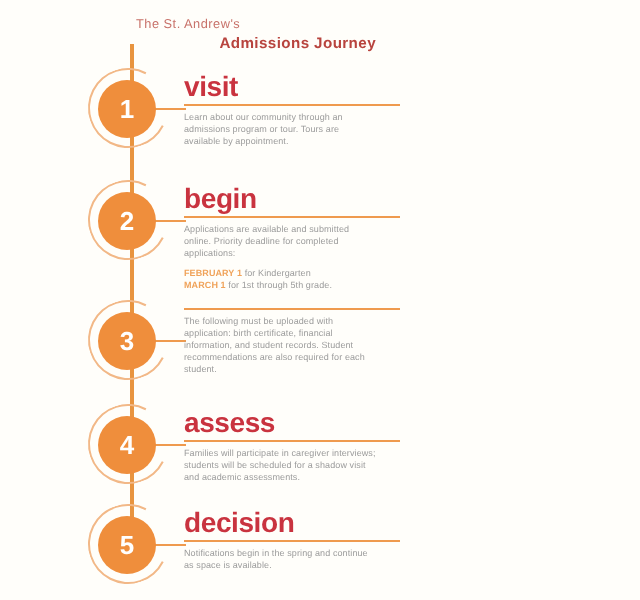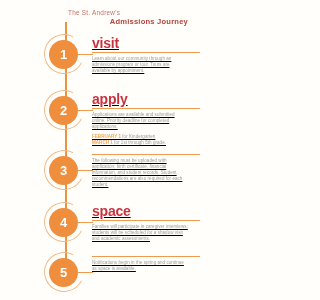--- a/index.html
+++ b/index.html
@@ -98,21 +98,20 @@
     justify-content: center;
     line-height: 1;
     box-sizing: border-box;
   }
 
   .content {
     position: absolute;
     left: 92px;
     top: 2px;
     width: 116px;
-    text-decoration: underline;
   }
   .step-title {
     font-size: 14px;
     font-weight: bold;
     color: #C9333F;
     line-height: 14px;
     letter-spacing: -0.2px;
   }
   .rule {
     margin-top: 1.5px;
@@ -177,21 +176,21 @@
     </div>
   </div>
 
   <div class="step" style="top:90px;">
     <div class="elbow" style="top:20px;"></div>
     <div class="circle-wrap">
       <div class="ring"></div>
       <div class="circle">2</div>
     </div>
     <div class="content">
-      <div class="step-title">apply</div>
+      <div class="step-title">begin</div>
       <div class="rule"></div>
       <div class="step-body">Applications are available and submitted online. Priority deadline for completed applications:</div>
       <div class="deadlines">
         <div class="deadline"><span class="deadline-date">FEBRUARY 1</span><span> for Kindergarten</span></div>
         <div class="deadline"><span class="deadline-date">MARCH 1</span><span> for 1st through 5th grade.</span></div>
       </div>
     </div>
   </div>
 
   <div class="step" style="top:150px;">
@@ -206,31 +205,32 @@
     </div>
   </div>
 
   <div class="step" style="top:202px;">
     <div class="elbow" style="top:20px;"></div>
     <div class="circle-wrap">
       <div class="ring"></div>
       <div class="circle">4</div>
     </div>
     <div class="content">
-      <div class="step-title">space</div>
+      <div class="step-title">assess</div>
       <div class="rule"></div>
       <div class="step-body">Families will participate in caregiver interviews; students will be scheduled for a shadow visit and academic assessments.</div>
     </div>
   </div>
 
   <div class="step" style="top:252px;">
     <div class="elbow" style="top:20px;"></div>
     <div class="circle-wrap">
       <div class="ring"></div>
       <div class="circle">5</div>
     </div>
     <div class="content">
+      <div class="step-title">decision</div>
       <div class="rule"></div>
       <div class="step-body">Notifications begin in the spring and continue as space is available.</div>
     </div>
   </div>
 
 </div>
 
 </body></html>

